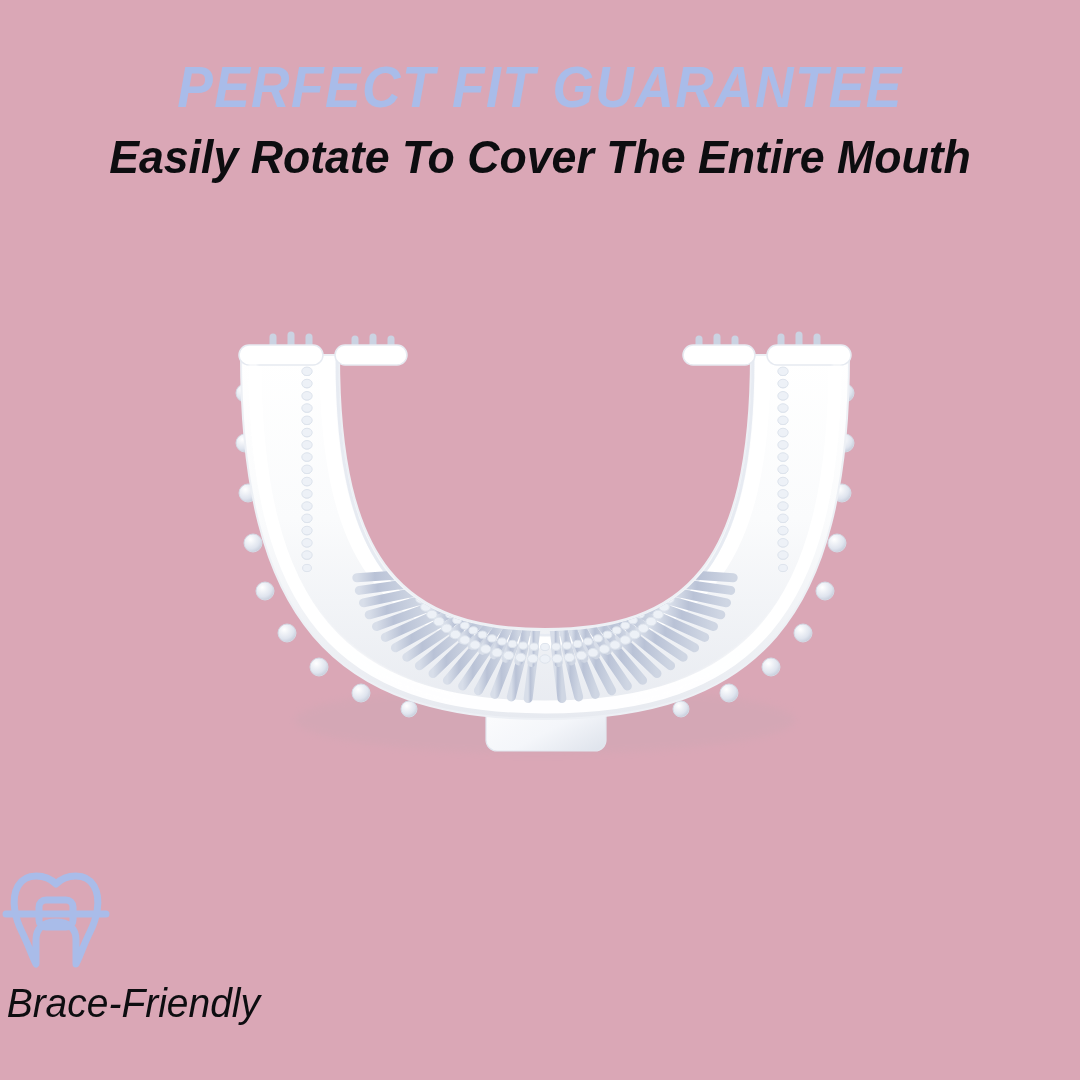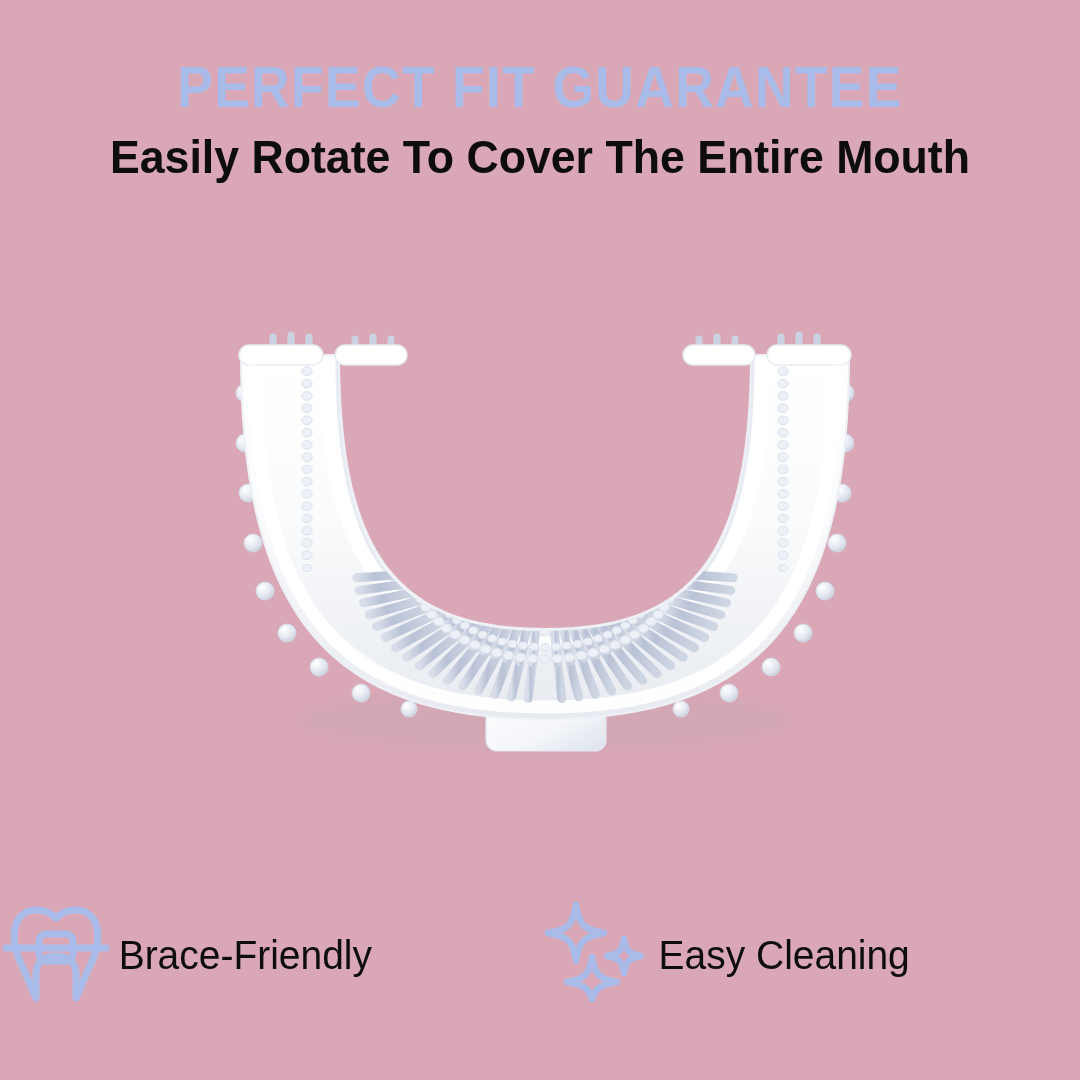--- a/index.html
+++ b/index.html
@@ -1,21 +1,21 @@
 <!DOCTYPE html>
 <html><head>
 <meta charset="utf-8">
 <style>
   html,body{margin:0;padding:0;}
   body{
     width:1080px;height:1080px;overflow:hidden;
     font-family:"Liberation Sans", sans-serif;
     background:#DAA7B6;
   }
-  #stage{position:relative;width:1080px;height:1080px;background:#DAA7B6;}
+  #stage{position:relative;width:1080px;height:1080px;background:#DAA7B6;font-style:italic;}
 
   
   .headline{
     position:absolute;left:0;top:56px;width:1080px;text-align:center;
     font-family:"Liberation Sans", sans-serif;
     font-weight:bold;font-size:58px;line-height:62px;
     letter-spacing:1.5px;
     color:#A9BCE9;
     transform:scaleX(0.92);
     white-space:nowrap;
@@ -34,22 +34,22 @@
   #product{position:absolute;left:195px;top:315px;width:700px;height:450px;}
   #product svg{display:block;width:700px;height:450px;}
 
   
   .features{
     position:absolute;left:0;top:862px;width:1080px;height:180px;
     display:flex;flex-direction:row;
   }
   .feature{
     flex:1 1 33.33%;
-    display:flex;flex-direction:row;
-    align-items:center;justify-content:flex-start;
+    display:flex;flex-direction:column;
+    align-items:flex-start;justify-content:flex-start;
   }
   .feature .ico{height:112px;display:flex;align-items:center;justify-content:center;}
   .feature .ico svg{display:block;}
   .feature .flabel{
     margin-top:6px;
     font-family:"Liberation Sans", sans-serif;
     font-weight:normal;font-size:41px;line-height:46px;
     color:#0D0D10;
     transform:scaleX(0.95);
     white-space:nowrap;
@@ -468,30 +468,15 @@
                      C 86 6, 66 8, 56 18 Z"></path>
             <line x1="6" y1="48" x2="106" y2="48"></line>
             <rect x="39" y="34" width="34" height="27" rx="7"></rect>
           </g>
         </svg>
       </div>
       <div class="flabel">Brace-Friendly</div>
     </div>
 
 
-    <div class="feature">
-      <div class="ico">
-        <svg width="112" height="106" viewBox="0 0 112 106">
-          <g fill="none" stroke="#A9BCE9" stroke-width="6.5" stroke-linecap="round" stroke-linejoin="round">
-            <path d="M36 6 C 39 26, 44 31, 64 34 C 44 37, 39 42, 36 62
-                     C 33 42, 28 37, 8 34 C 28 31, 33 26, 36 6 Z"></path>
-            <path d="M84 40 C 86 52, 89 55, 101 57 C 89 59, 86 62, 84 74
-                     C 82 62, 79 59, 67 57 C 79 55, 82 52, 84 40 Z"></path>
-            <path d="M52 58 C 55 76, 59 80, 77 83 C 59 86, 55 90, 52 100
-                     C 49 90, 45 86, 27 83 C 45 80, 49 76, 52 58 Z"></path>
-          </g>
-        </svg>
-      </div>
-      <div class="flabel">Easy Cleaning</div>
-    </div>
 
   </div>
 </div>
 
 </body></html>

